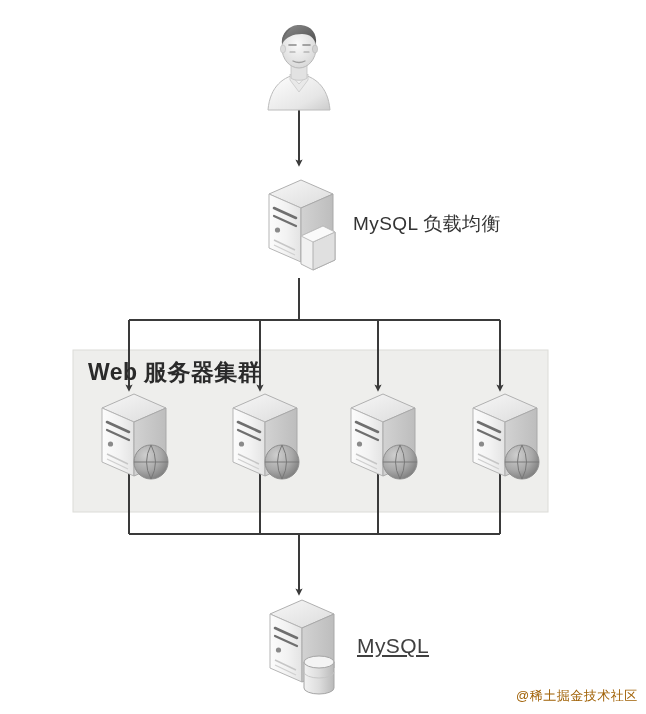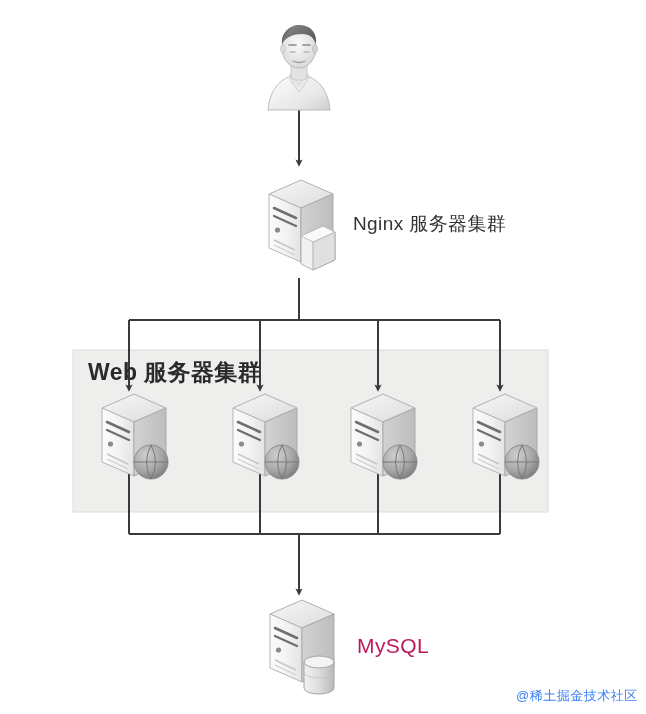--- a/index.html
+++ b/index.html
@@ -43,28 +43,29 @@
     left: 88px;
     top: 357px;
     font-size: 23px;
     font-weight: bold;
     color: #2a2a2a;
   }
   #mysql-label {
     left: 357px;
     top: 634px;
     font-size: 21px;
-    color: #be185d;
+    color: #404040;
+    text-decoration: underline;
   }
   #watermark {
     position: absolute;
     left: 516px;
     top: 687px;
     font-size: 13px;
-    color: #3b82f6;
+    color: #a16207;
     white-space: nowrap;
     letter-spacing: 0.5px;
   }
 </style>
 </head>
 <body>
 
 <div id="canvas">
 
   <svg class="svg-layer" viewBox="0 0 646 714" xmlns="http://www.w3.org/2000/svg">
@@ -200,21 +201,21 @@
 
     <g transform="translate(262,596)">
       <use href="#serverTower" x="0" y="0"></use>
 
       <path d="M42,66 L42,92 A15,6 0 0 0 72,92 L72,66 Z" fill="url(#gCyl)" stroke="#a5a5a5" stroke-width="1"></path>
       <ellipse cx="57" cy="66" rx="15" ry="6" fill="#f4f4f4" stroke="#a5a5a5" stroke-width="1"></ellipse>
       <path d="M42,76 A15,6 0 0 0 72,76" stroke="#c4c4c4" stroke-width="0.9" fill="none"></path>
     </g>
   </svg>
 
-  <div class="label" id="nginx-label">Nginx 服务器集群</div>
+  <div class="label" id="nginx-label">MySQL 负载均衡</div>
 
   <div class="label" id="cluster-label">Web 服务器集群</div>
 
   <div class="label" id="mysql-label">MySQL</div>
 
   <div id="watermark">@稀土掘金技术社区</div>
 
 </div>
 
 </body></html>

